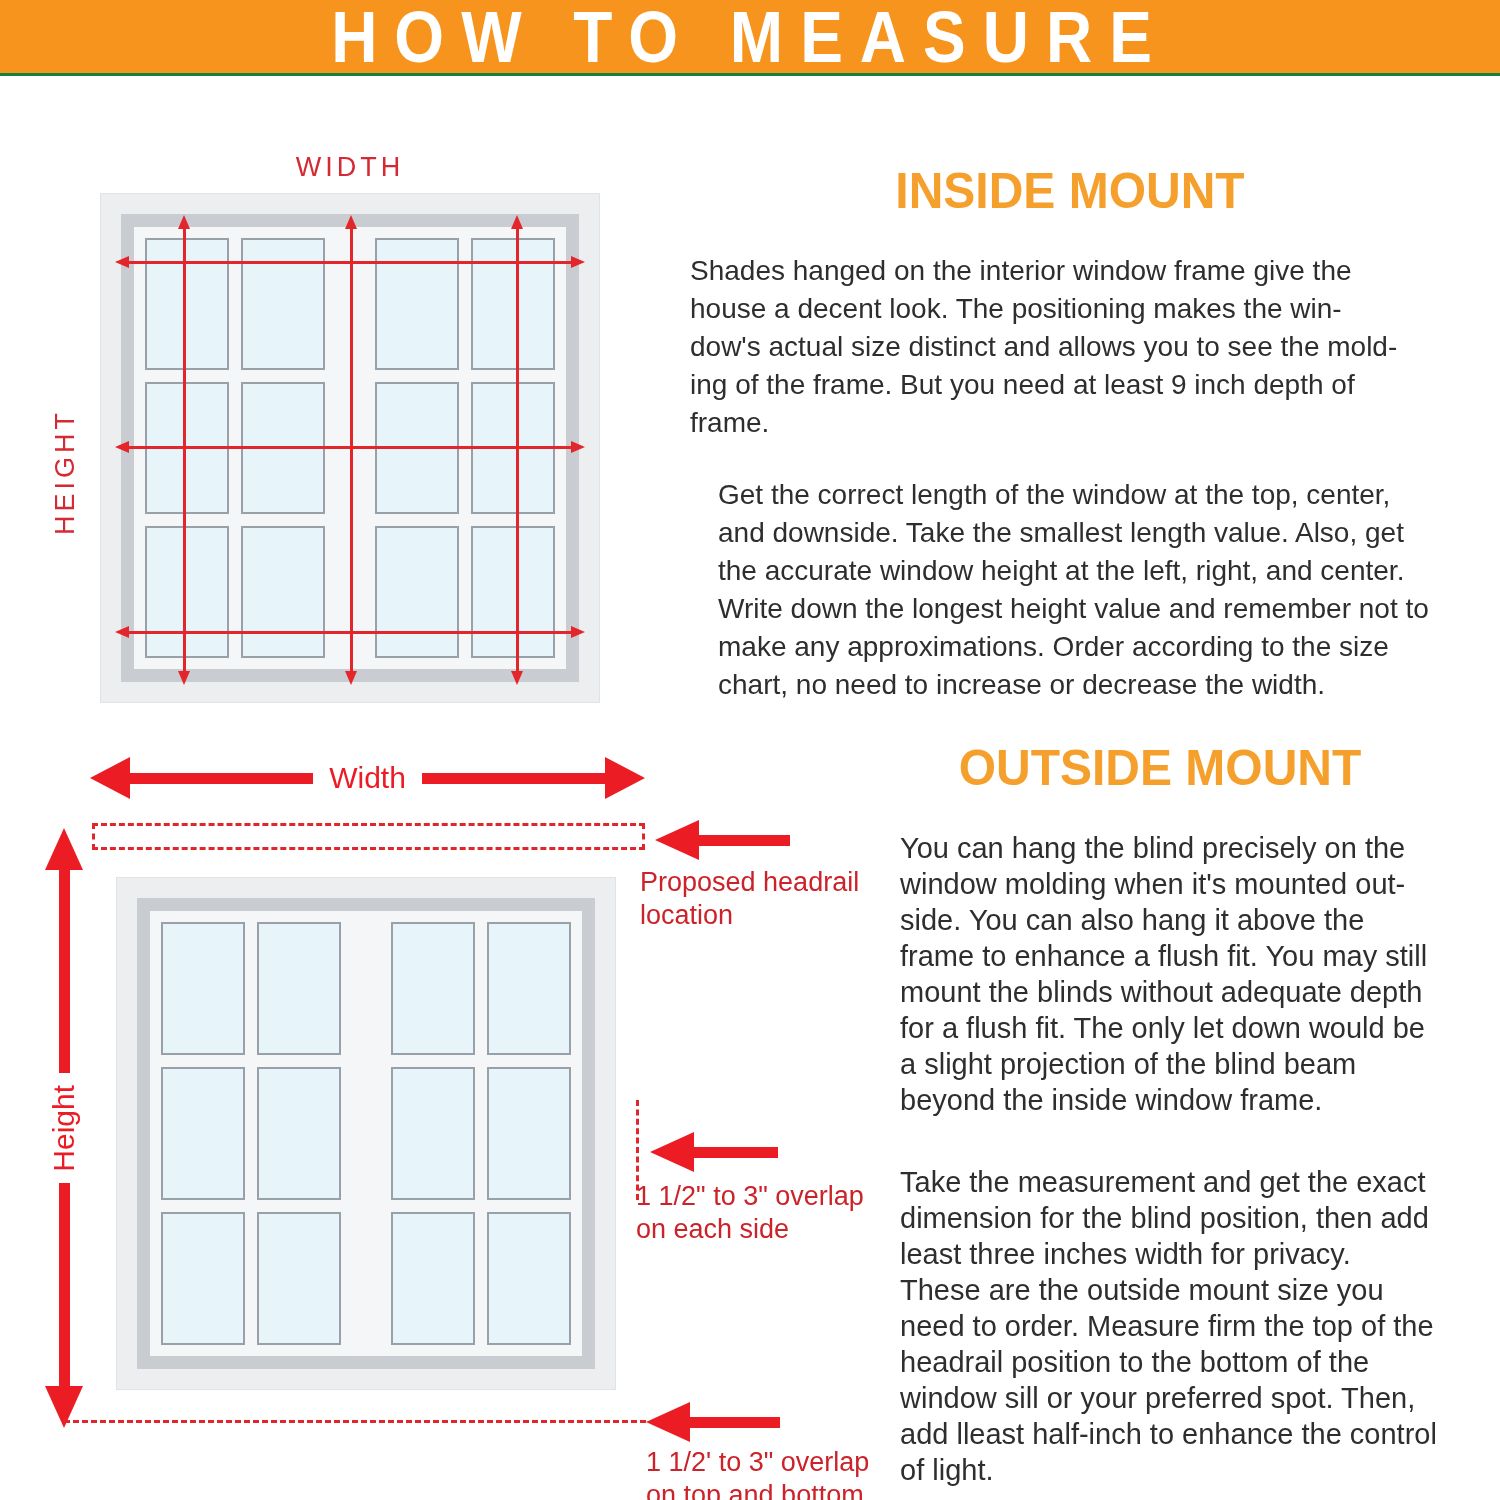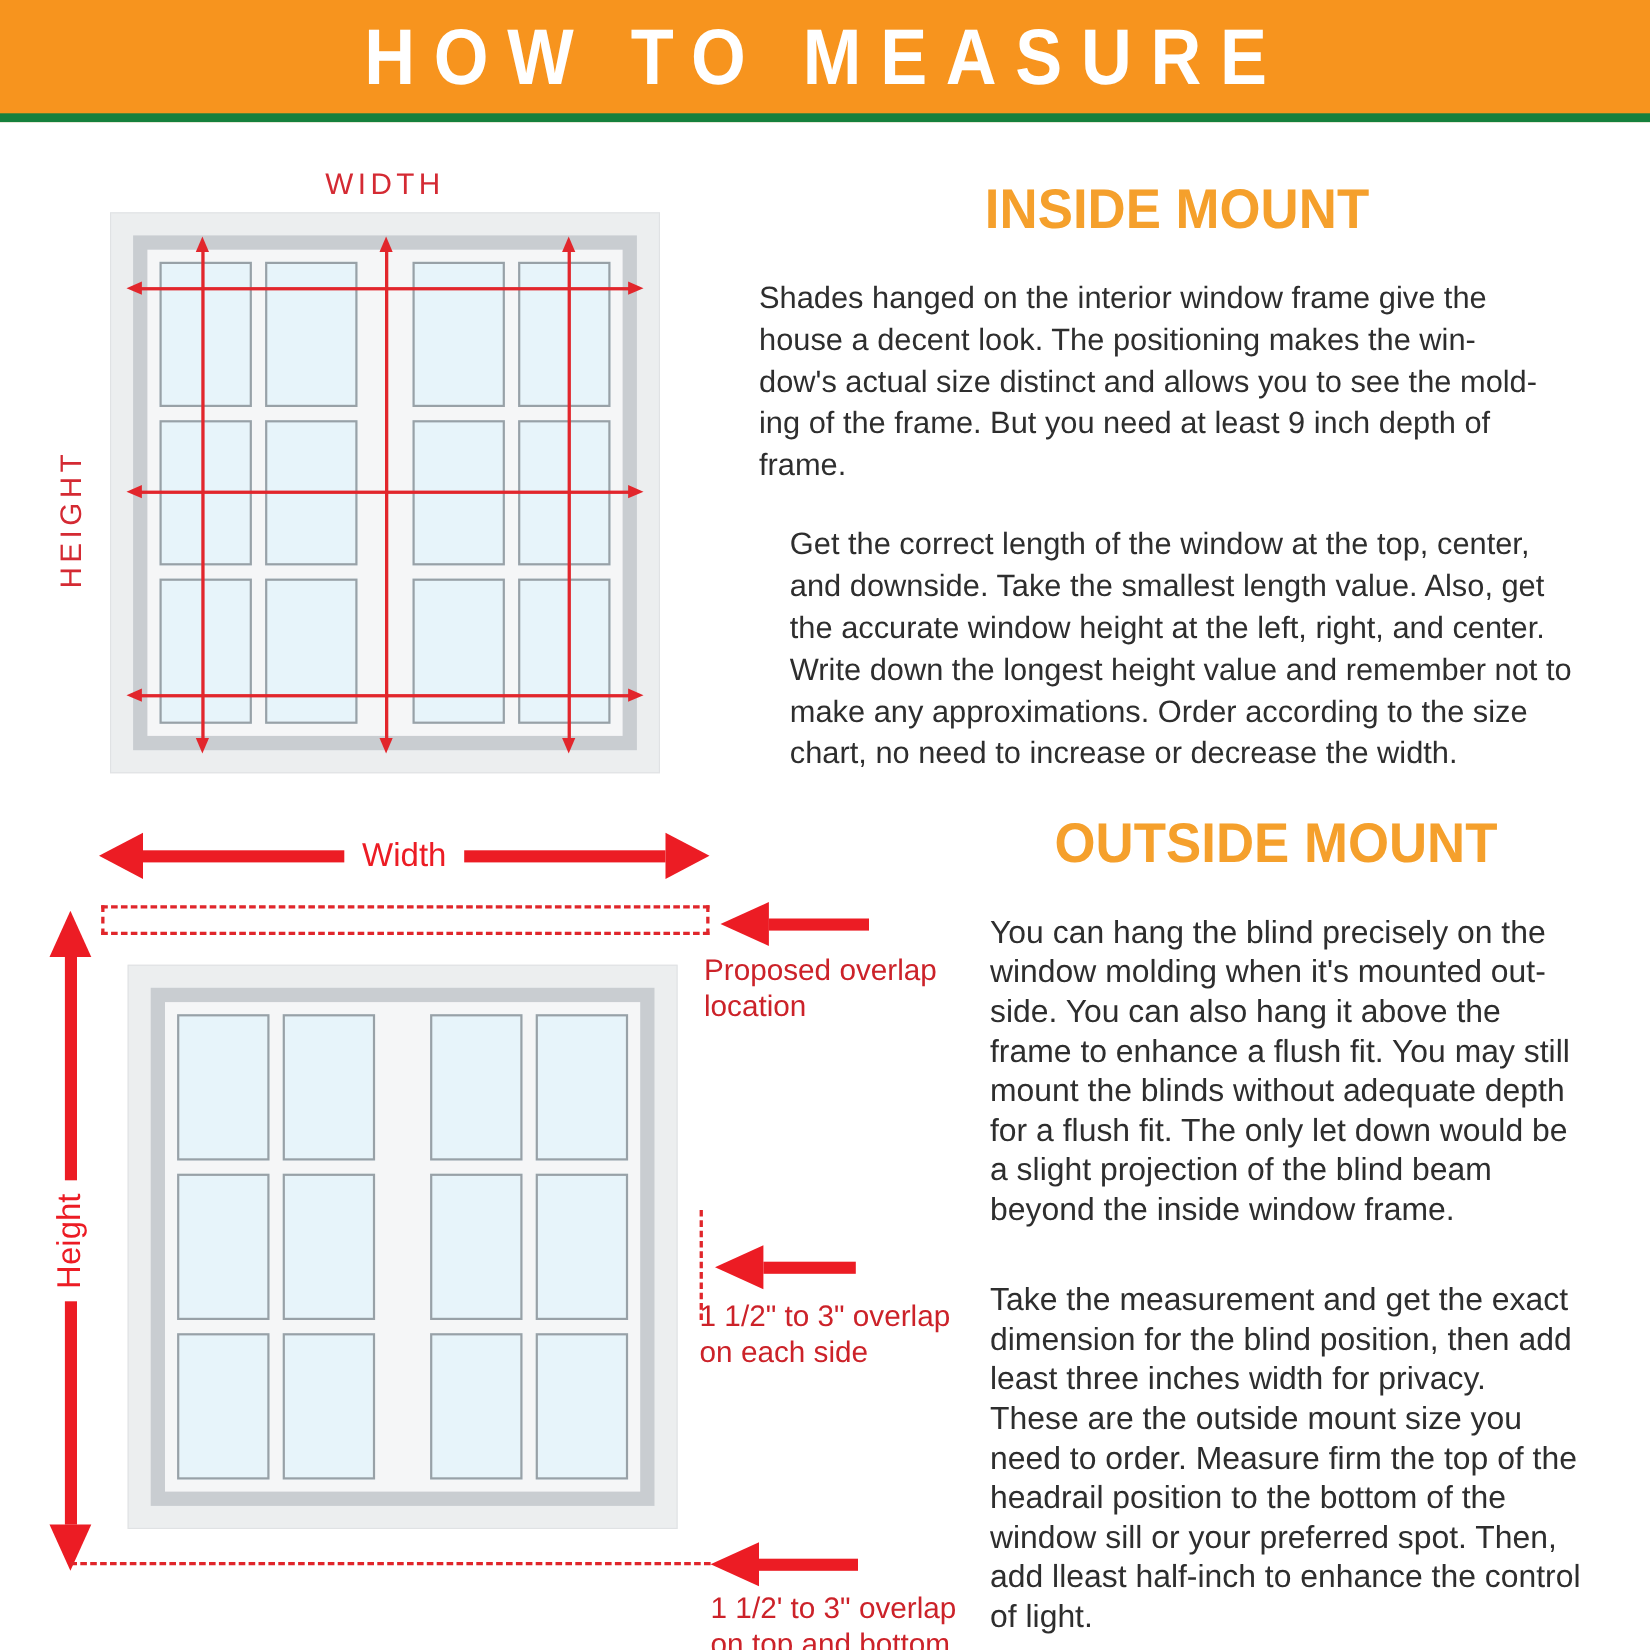--- a/index.html
+++ b/index.html
@@ -16,23 +16,23 @@
     --frame-outer:#ECEEEF;
     --frame-band:#C9CDD1;
     --frame-sash:#F5F6F7;
   }
   *{margin:0;padding:0;box-sizing:border-box}
   html,body{width:1500px;height:1500px;background:#fff;overflow:hidden;
     font-family:"Liberation Sans",sans-serif}
   .page{position:relative;width:1500px;height:1500px;background:#fff}
 
   
-  .banner{position:absolute;left:0;top:0;width:1500px;height:111px;
+  .banner{position:absolute;left:0;top:0;width:1500px;height:76px;
     background:var(--orange-banner);display:flex;align-items:center;justify-content:center;
-    border-bottom:8px solid #15803d}
+    border-bottom:3px solid #15803d}
   .banner-title{color:#fff;font-size:64px;font-weight:700;letter-spacing:17px;
     transform:scaleY(1.12);white-space:nowrap}
 
   
   .window{position:absolute;background:var(--frame-outer);border:1px solid #E0E2E4}
   .win-band{position:absolute;inset:20px;background:var(--frame-band)}
   .win-sash{position:absolute;inset:33px;background:var(--frame-sash)}
   .panes{position:absolute;inset:44px;display:grid;
     grid-template-columns:1fr 1fr 26px 1fr 1fr;grid-template-rows:1fr 1fr 1fr;gap:12px}
   .pane{background:var(--pane-fill);border:2px solid var(--pane-border)}
@@ -150,21 +150,21 @@
     <div class="lbl">Width</div>
     <div class="shaft"></div>
     <div class="head-r"></div>
   </div>
 
   <div class="dash-rect" style="left:92px;top:823px;width:553px;height:27px"></div>
   <div class="larrow" style="left:655px;top:820px;width:135px;height:40px">
     <div class="head"></div>
     <div class="shaft"></div>
   </div>
-  <div class="red-note" style="left:640px;top:866px">Proposed overlap
+  <div class="red-note" style="left:640px;top:866px">Proposed headrail
 location</div>
 
   <div class="window" style="left:116px;top:877px;width:500px;height:513px">
     <div class="win-band"></div>
     <div class="win-sash"></div>
     <div class="panes">
       <div class="pane"></div>
         <div class="pane"></div>
         <div class="spacer"></div>
         <div class="pane"></div>

